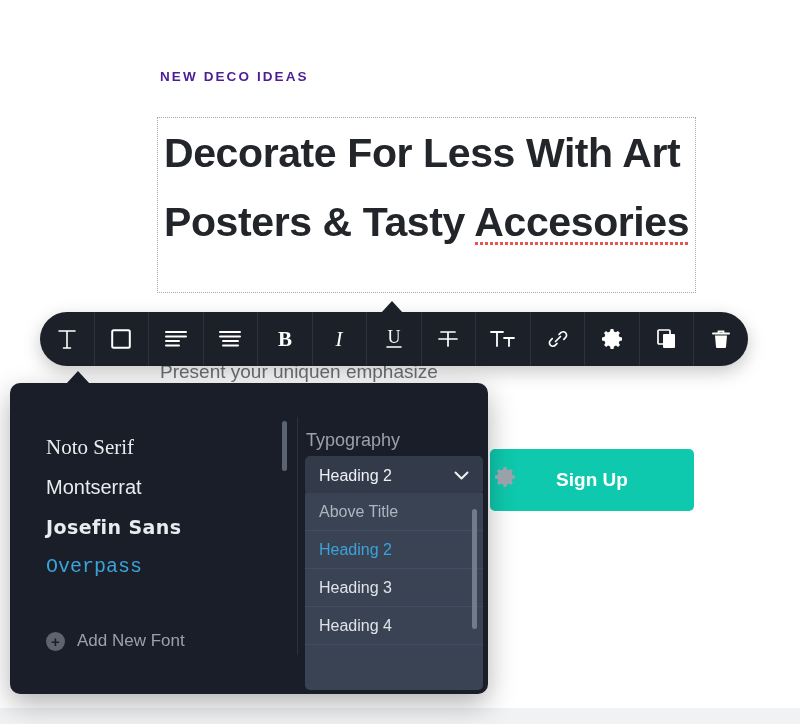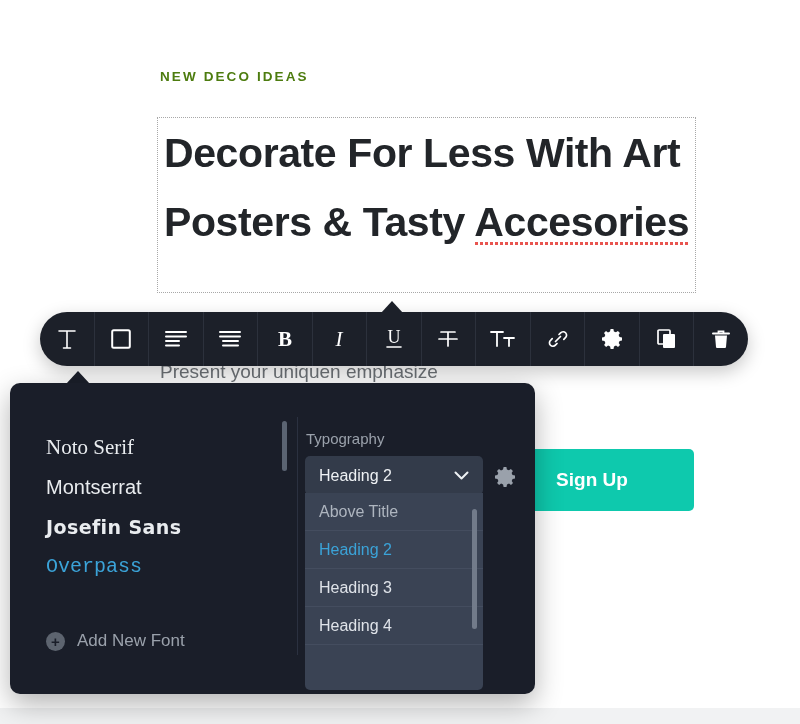--- a/index.html
+++ b/index.html
@@ -11,21 +11,21 @@
     overflow: hidden;
     position: relative;
   }
 
   
   #canvas { position: absolute; inset: 0; background: #ffffff; }
 
   .eyebrow {
     position: absolute; left: 160px; top: 69px;
     font-size: 13.5px; font-weight: 700; letter-spacing: 2.1px;
-    color: #4d7c0f; text-transform: uppercase;
+    color: #4c1d95; text-transform: uppercase;
     font-family: "Liberation Sans", sans-serif;
   }
 
   .headline-box {
     position: absolute; left: 157px; top: 117px;
     width: 539px; height: 176px;
     border: 1px dotted #a8a8a8;
   }
   .headline {
     position: absolute; left: 6px; top: 1px; right: 4px;
@@ -100,21 +100,21 @@
     width: 0; height: 0;
     border-left: 12px solid transparent;
     border-right: 12px solid transparent;
     border-bottom: 13px solid #1a1e29;
     z-index: 39;
   }
 
   
   #typo-panel {
     position: absolute; left: 10px; top: 383px;
-    width: 525px; height: 311px;
+    width: 478px; height: 311px;
     background: #1a1e29; border-radius: 10px;
     box-shadow: 0 10px 28px rgba(0,0,0,.3);
     z-index: 40;
     overflow: visible;
   }
 
   .font-list { position: absolute; left: 36px; top: 44px; width: 210px; }
   .font-item {
     height: 40px; line-height: 40px;
     font-size: 20px; color: #e9ecef; cursor: pointer;
@@ -147,21 +147,21 @@
     position: absolute; left: 272px; top: 38px;
     width: 5px; height: 232px; background: transparent;
   }
   .panel-scroll-thumb {
     position: absolute; left: 0; top: 0;
     width: 5px; height: 50px; border-radius: 3px; background: #5b6472;
   }
 
   .typo-label {
     position: absolute; left: 306px; top: 430px;
-    font-size: 15px; color: #9aa1ab; z-index: 41;
+    font-size: 18px; color: #9aa1ab; z-index: 41;
   }
 
   .typo-select {
     position: absolute; left: 305px; top: 456px;
     width: 178px; height: 39px;
     background: #333b4a; border-radius: 5px;
     display: flex; align-items: center; justify-content: space-between;
     padding: 0 14px; color: #eef1f4; font-size: 16px; cursor: pointer;
     z-index: 42;
   }

